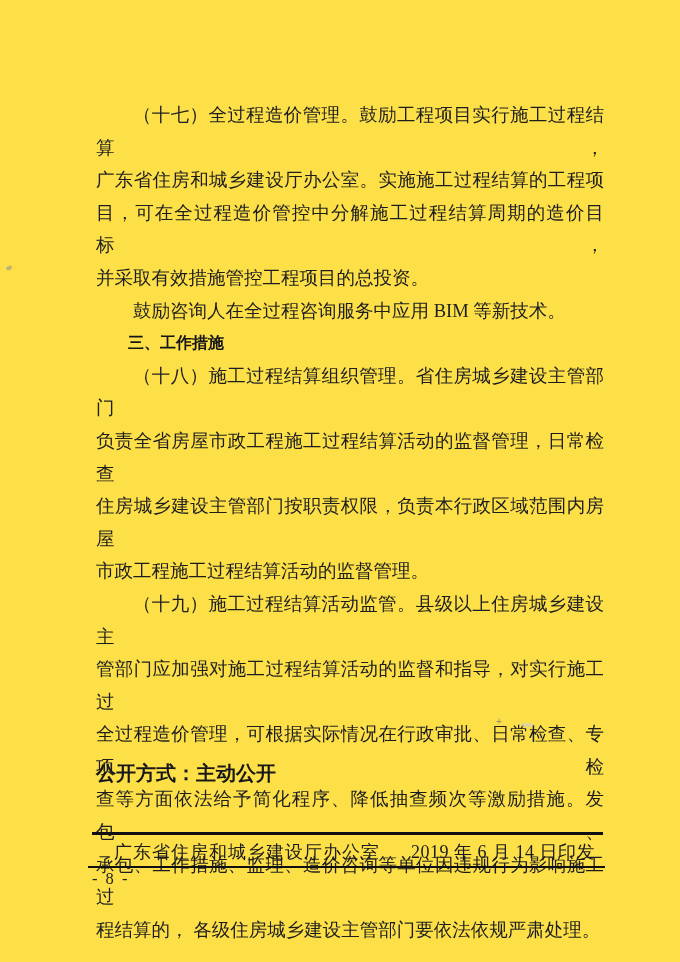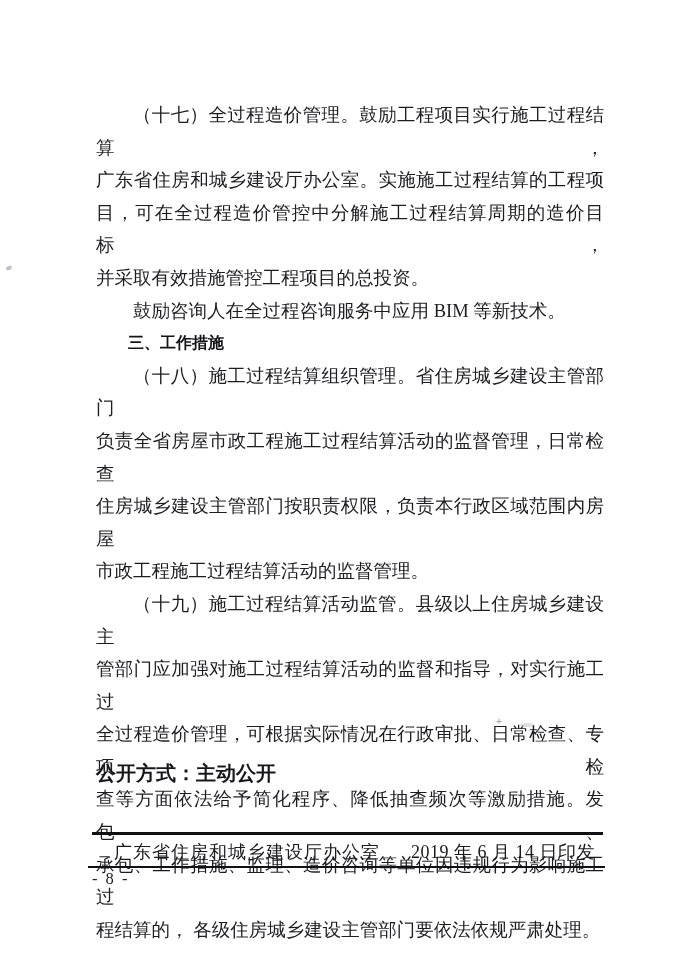--- a/index.html
+++ b/index.html
@@ -4,21 +4,21 @@
 <style>
   html,body{margin:0;padding:0;}
   body{
     background:#e9e9e9;
     font-family:"Liberation Serif","DejaVu Serif",serif;
   }
   .page{
     position:relative;
     width:680px;height:962px;
     margin:0 auto;
-    background:#ffffff;
+    background:#fde047;
     color:#1c1c1c;
     overflow:hidden;
   }
   
   .doc-body{
     position:absolute;
     left:96px;top:99px;width:508px;
     font-size:18.5px;
     color:#1d1d20;
   }

